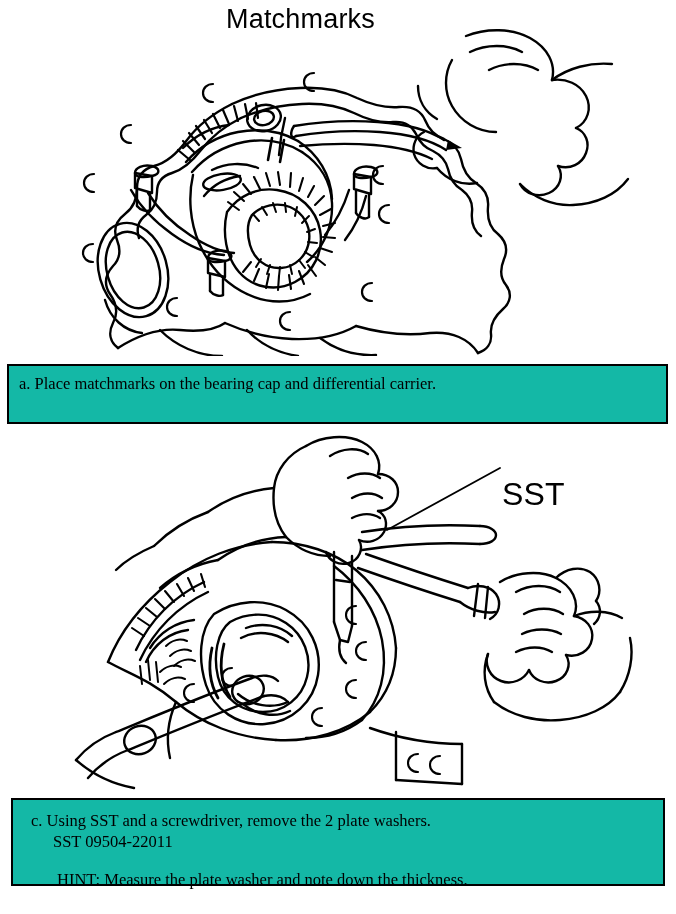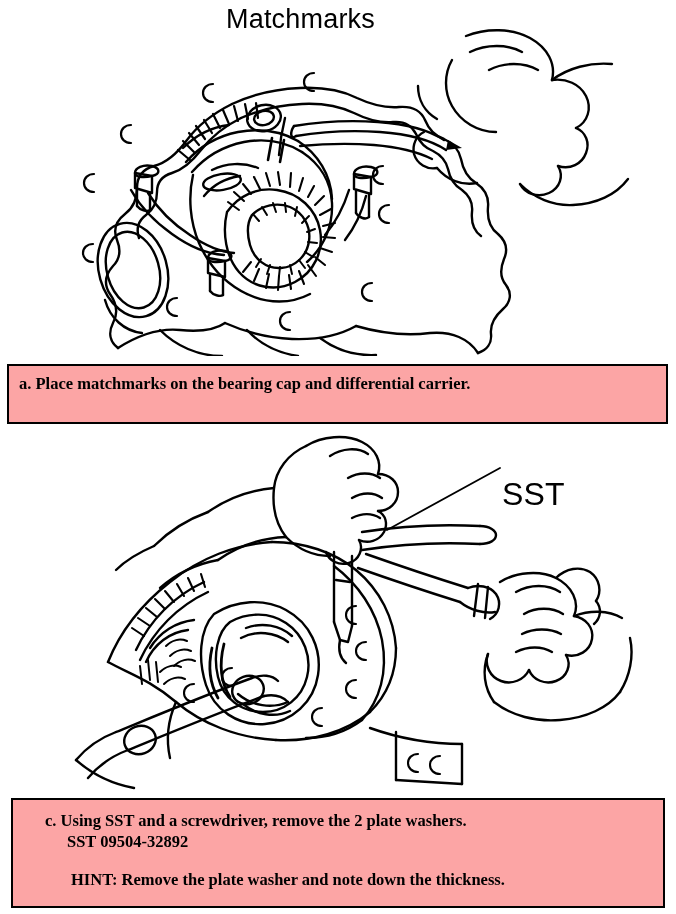--- a/index.html
+++ b/index.html
@@ -49,36 +49,35 @@
     text-align: center;
   }
   #label-matchmarks { left: 226px; top: 6px; }
   #label-sst        { left: 502px; top: 478px; font-size: 32px; }
 
   
   .instruction-box {
     position: absolute;
     box-sizing: border-box;
     border: 2px solid #000000;
-    background: #fca5a5;
-    font-weight: bold;
+    background: #14b8a6;
   }
   #instruction-box-1 {
     left: 7px;
     top: 364px;
     width: 661px;
     height: 60px;
     padding: 7px 0 0 10px;
   }
   #instruction-box-2 {
     left: 11px;
     top: 798px;
     width: 654px;
-    height: 110px;
-    padding: 10px 0 0 32px;
+    height: 88px;
+    padding: 10px 0 0 18px;
   }
 
   .step-line {
     font-family: "Liberation Serif", "DejaVu Serif", serif;
     font-size: 16.5px;
     line-height: 21px;
     color: #000000;
     white-space: pre;
   }
   .step-line.indent-1 { padding-left: 22px; }
@@ -441,18 +440,18 @@
         <path d="M76,328 C92,342 112,352 134,356"></path>
         <path d="M176,270 C168,288 166,308 170,326"></path>
       </g>
     </svg>
   </div>
 
   <div class="callout-label" id="label-sst">SST</div>
 
   <div class="instruction-box" id="instruction-box-2">
     <div class="step-line">c. Using SST and a screwdriver, remove the 2 plate washers.</div>
-    <div class="step-line indent-1">SST 09504-32892</div>
+    <div class="step-line indent-1">SST 09504-22011</div>
     <div class="step-line spacer"></div>
-    <div class="step-line indent-2">HINT: Remove the plate washer and note down the thickness.</div>
+    <div class="step-line indent-2">HINT: Measure the plate washer and note down the thickness.</div>
   </div>
 
 </div>
 
 </body></html>

